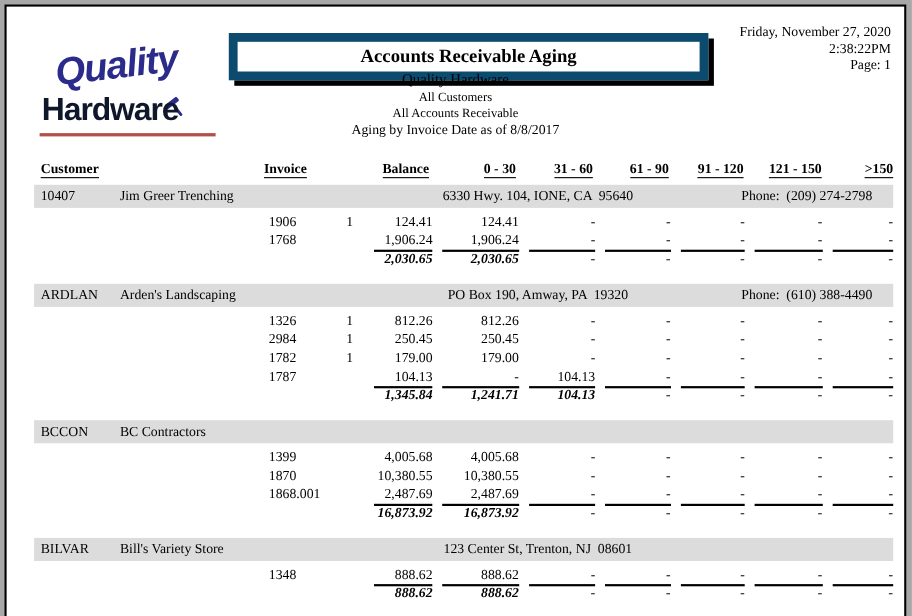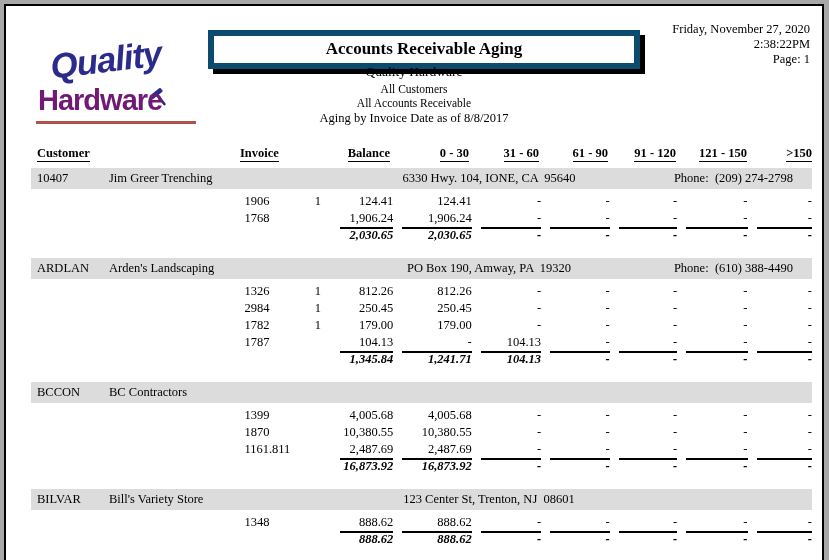--- a/index.html
+++ b/index.html
@@ -20,21 +20,21 @@
   }
   .logo .h{
     position:absolute;left:2px;top:42px;font-family:"Liberation Sans",sans-serif;
     font-weight:bold;font-size:29px;letter-spacing:-1px;
   }
   .logo .hammer{position:absolute;left:112px;top:46px;width:22px;height:22px;}
   .logo .rule{position:absolute;left:0;top:79px;width:160px;height:3px;}
   
   .titlebox{
     position:absolute;left:202px;top:24px;width:420px;height:27px;
-    border:6px solid #0c4a6e;background:#fff;box-shadow:5px 5px 0 #000;
+    border:8px solid #0c4a6e;background:#fff;box-shadow:5px 5px 0 #000;
     text-align:center;font-weight:bold;font-size:17px;line-height:26px;
   }
   .dateblock{
     position:absolute;right:12px;top:16px;text-align:right;
     font-size:12.5px;line-height:1.2;
   }
   .subtitles{position:absolute;left:0;right:0;top:58px;text-align:center;}
   .subtitles .s1{font-size:13.5px;margin-bottom:3px;}
   .subtitles .s2,.subtitles .s3{font-size:11.5px;margin-bottom:2px;}
   .subtitles .s4{font-size:12.5px;margin-top:1px;}
@@ -77,21 +77,21 @@
 <div class="page">
 
   <div class="logo">
     <div class="q" style="color: rgb(43, 43, 140);">Quality</div>
     <svg class="hammer" viewBox="0 0 24 24" style="fill: rgb(43, 43, 140);">
       <g transform="rotate(-38 12 10)">
         <rect x="10.6" y="7" width="2.8" height="14" rx="1.2"></rect>
         <rect x="4.5" y="2.5" width="15" height="5.2" rx="1.4"></rect>
       </g>
     </svg>
-    <div class="h" style="color: #701a75;">Hardware</div>
+    <div class="h" style="color: #0f172a;">Hardware</div>
     <div class="rule" style="background: rgb(176, 82, 74);"></div>
   </div>
 
   <div class="titlebox">
     <span>Accounts Receivable Aging</span>
   </div>
 
   <div class="dateblock">
     <div>Friday, November 27, 2020</div>
     <div>2:38:22PM</div>
@@ -272,21 +272,21 @@
               <div class="cell num c-b0">10,380.55</div>
               <div class="cell num c-b1">-</div>
               <div class="cell num c-b2">-</div>
               <div class="cell num c-b3">-</div>
               <div class="cell num c-b4">-</div>
               <div class="cell num c-b5">-</div>
             </div>
             <div class="frow row">
               <div class="cell c-id"></div>
               <div class="cell c-name"></div>
-              <div class="cell c-inv">1161.811</div>
+              <div class="cell c-inv">1868.001</div>
               <div class="cell c-flag"></div>
               <div class="cell num c-bal">2,487.69</div>
               <div class="cell num c-b0">2,487.69</div>
               <div class="cell num c-b1">-</div>
               <div class="cell num c-b2">-</div>
               <div class="cell num c-b3">-</div>
               <div class="cell num c-b4">-</div>
               <div class="cell num c-b5">-</div>
             </div>
           </div>

